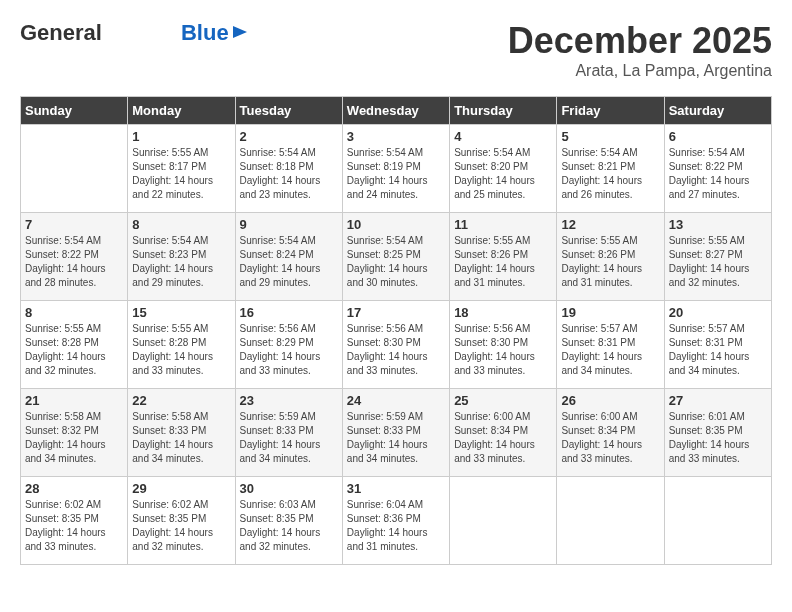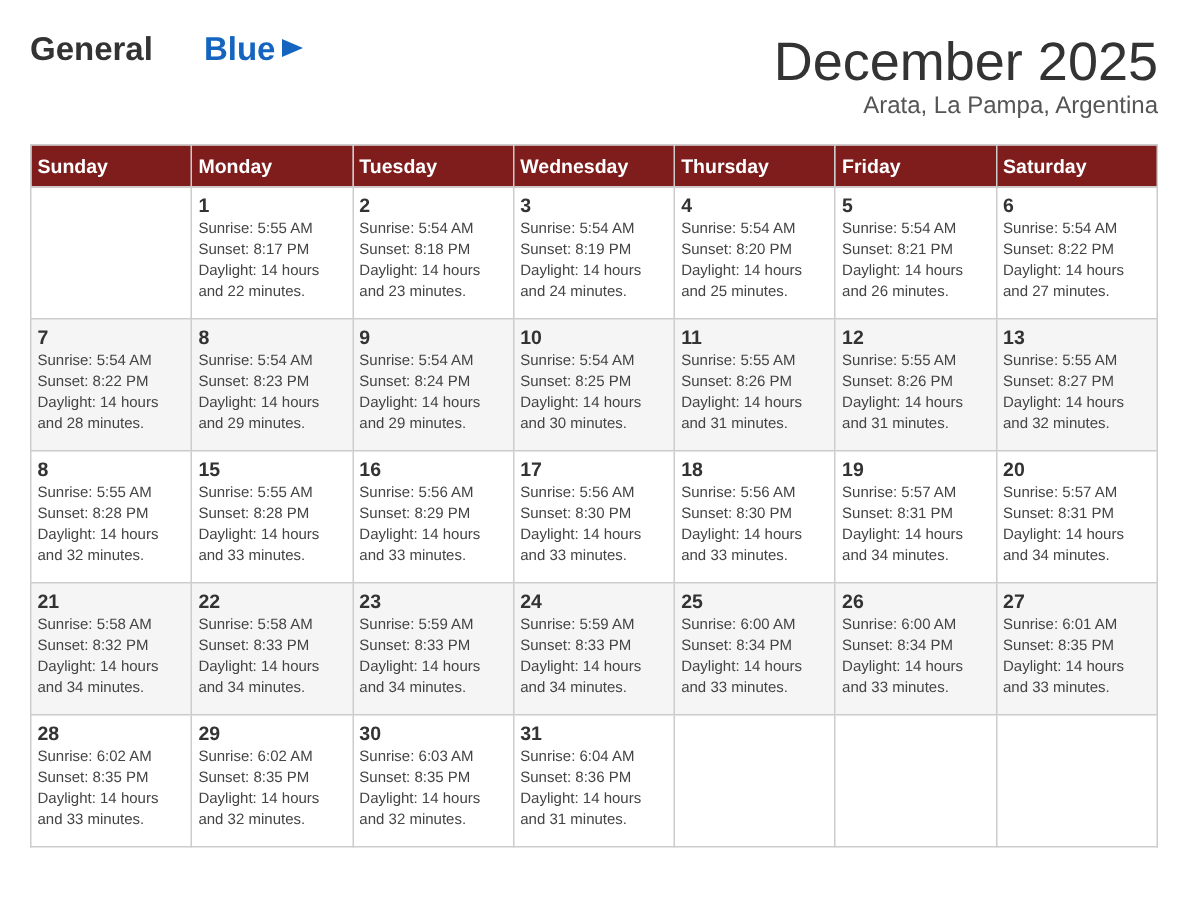--- a/index.html
+++ b/index.html
@@ -28,42 +28,43 @@
     }
     .logo-general {
       font-size: 22px;
       font-weight: bold;
       color: #333;
     }
     .logo-blue {
       font-size: 22px;
       font-weight: bold;
       color: #1565c0;
+      margin-left: 45px;
     }
     .title-area {
       text-align: right;
     }
     .month-title {
       font-size: 36px;
-      font-weight: normal;
+      font-weight: bold;
       color: #333;
       margin-left: 45px;
     }
     .location {
       font-size: 16px;
       color: #555;
       text-align: right;
     }
     table {
       width: 100%;
       border-collapse: collapse;
       table-layout: fixed;
     }
     thead tr th {
-      background: #7f1d1d;
+      background: #404040;
       color: #fff;
       font-size: 13px;
       font-weight: bold;
       padding: 6px 4px;
       text-align: left;
       border: 1px solid #ccc;
     }
     tbody tr td {
       vertical-align: top;
       border: 1px solid #ccc;

